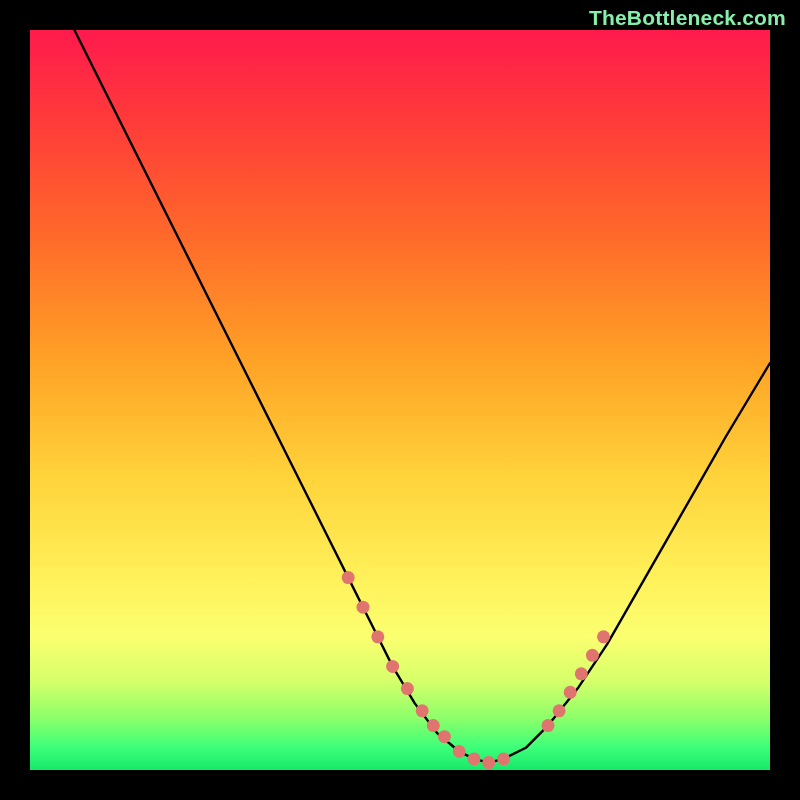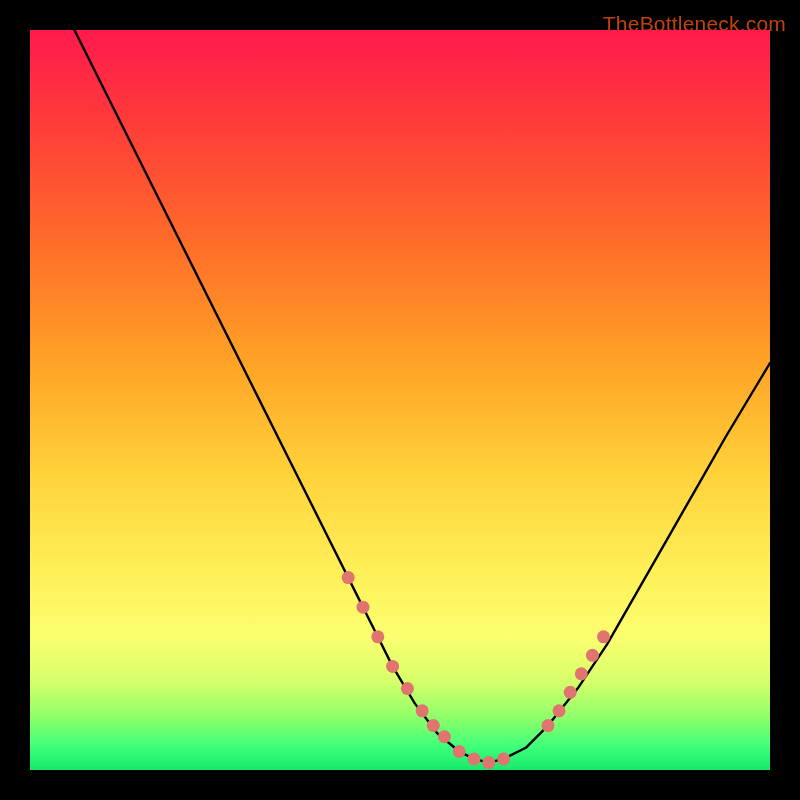--- a/index.html
+++ b/index.html
@@ -33,25 +33,25 @@
       #ffd23a 60%,
       #fff15a 74%,
       #fbff70 82%,
       #d6ff6a 88%,
       #8cff6a 93%,
       #3cff7a 97%,
       #17e86a 100%);
   }
   .watermark {
     position: absolute;
-    top: 12px;
+    top: 6px;
     right: 14px;
-    color: #c2410c;
+    color: #86efac;
     font-size: 21px;
-    font-weight: 400;
+    font-weight: 700;
     letter-spacing: 0.2px;
     user-select: none;
   }
   svg.curve {
     position: absolute;
     top: 0;
     left: 0;
     width: 740px;
     height: 740px;
   }

